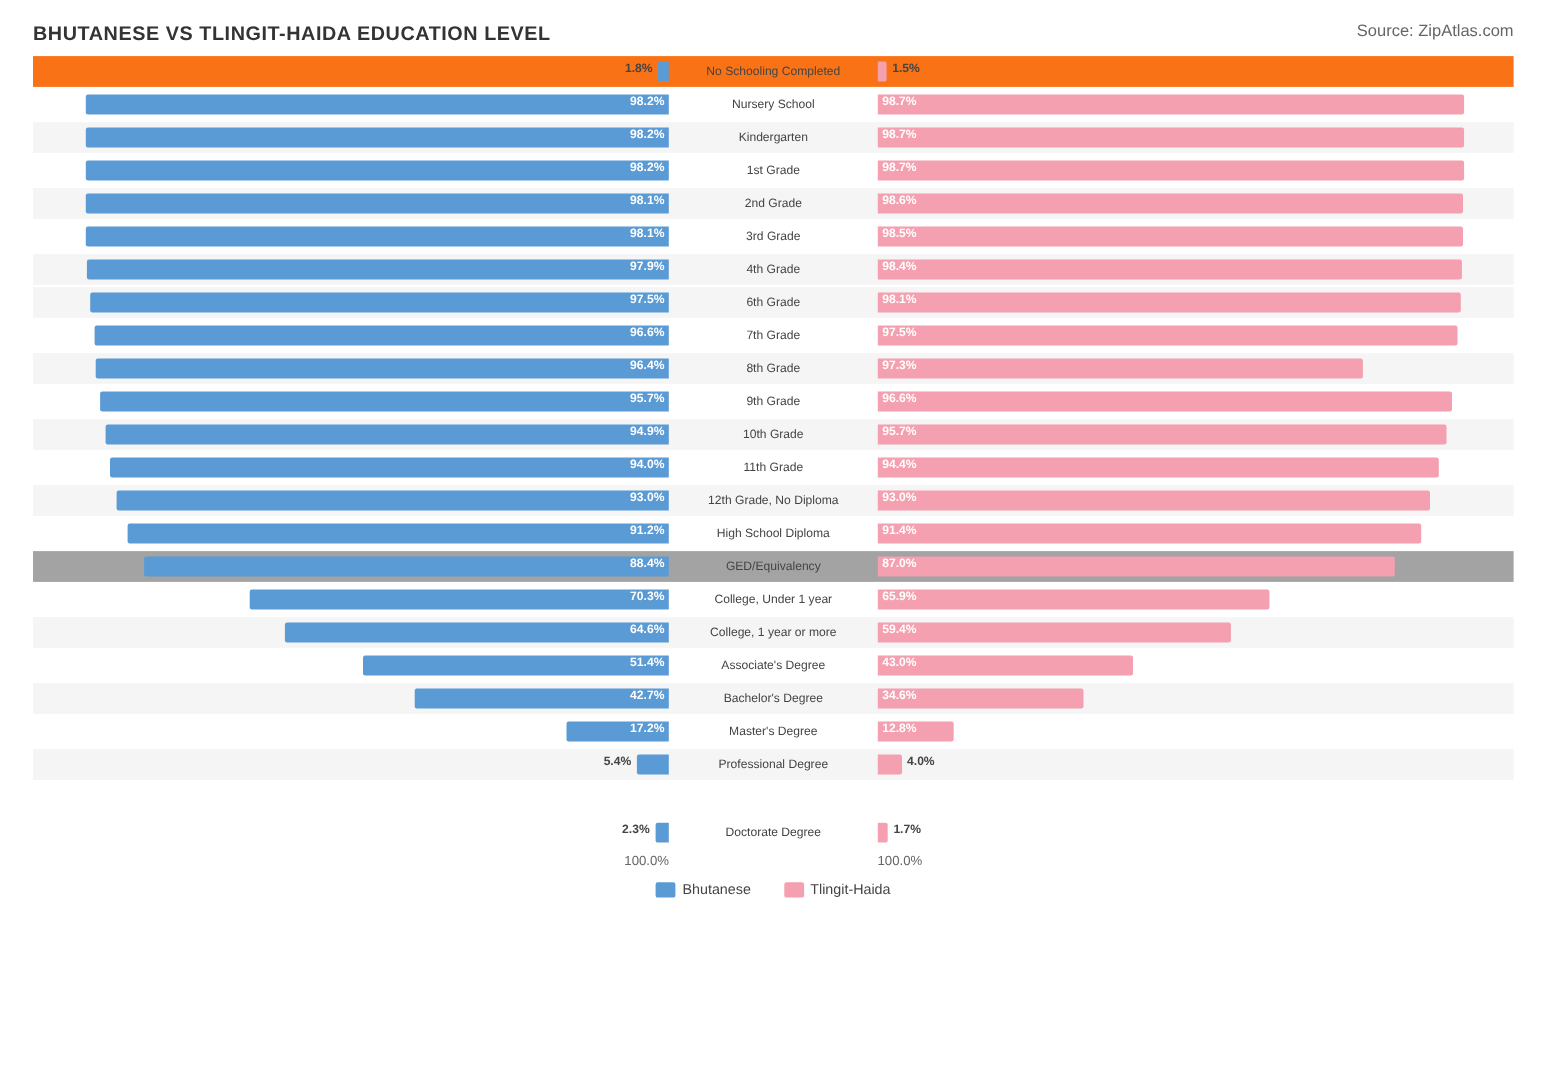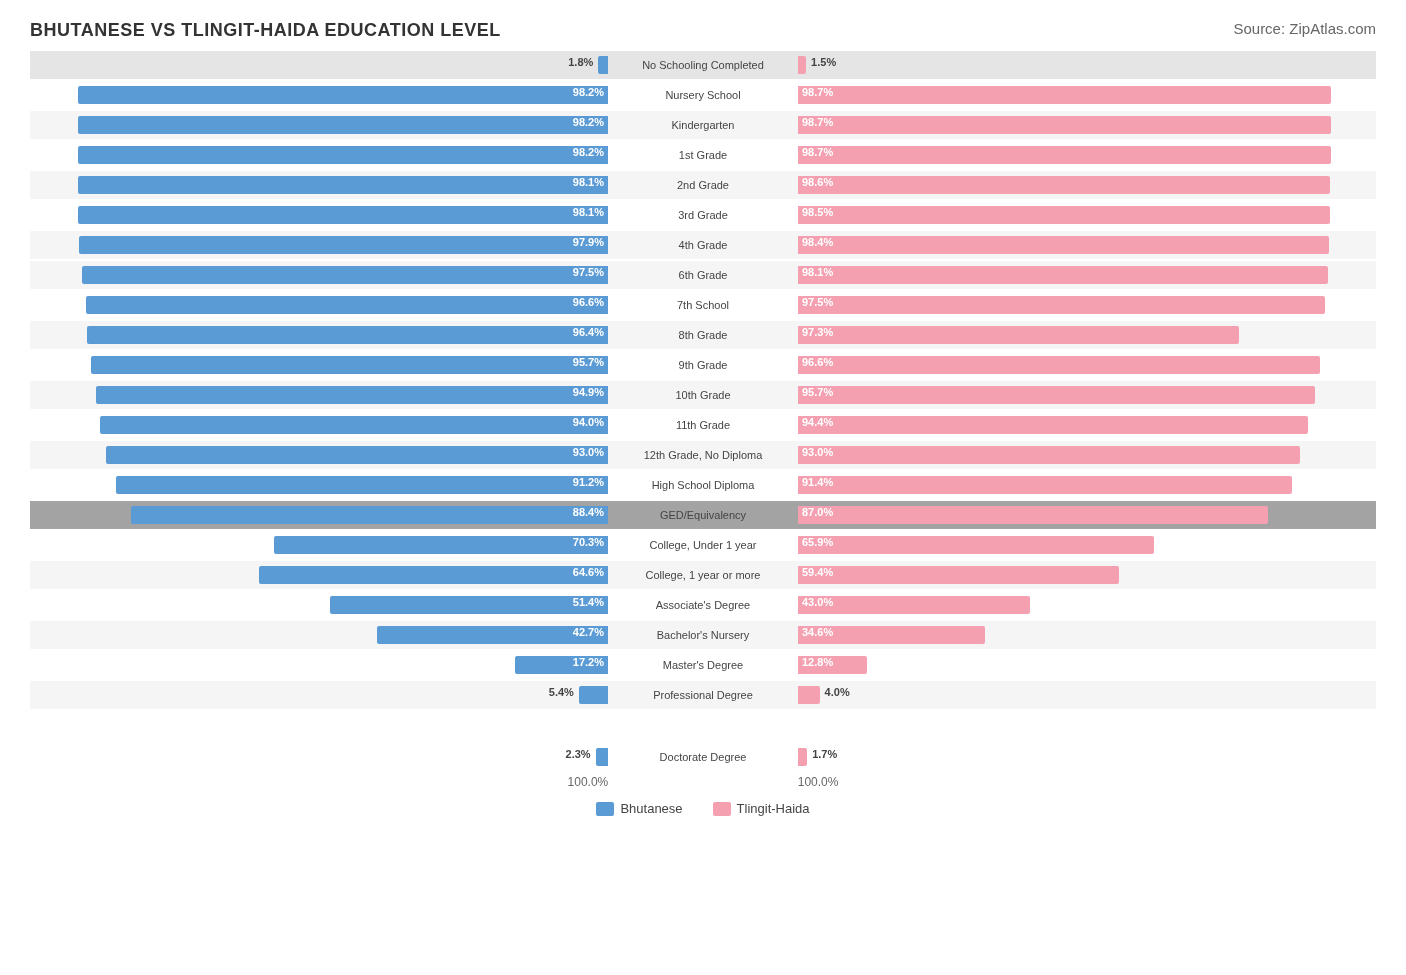--- a/index.html
+++ b/index.html
@@ -155,21 +155,21 @@
     }
   </style>
 </head>
 <body>
 
 <div class="chart-container">
   <h1 class="chart-title">BHUTANESE VS TLINGIT-HAIDA EDUCATION LEVEL</h1>
   <div class="source-text">Source: ZipAtlas.com</div>
 
   <div class="chart-area" id="chart-area">
-  <div class="bar-row" style="background: #e5e5e5;">
+  <div class="bar-row" style="background: #f97316;">
         <div class="left-section">
           <div class="bar-left" style="width: 9.72px; right: 0px;">
             <span class="value-left-outside" style="color: rgb(68, 68, 68); right: 14.72px;">1.8%</span>
           </div>
         </div>
         <div class="label-center">No Schooling Completed</div>
         <div class="right-section">
           <div class="bar-right" style="width: 8.1px;">
             <span class="value-right-outside" style="color: rgb(68, 68, 68); left: 13.1px;">1.5%</span>
           </div>
@@ -265,21 +265,21 @@
             <span class="value-right" style="color: rgb(255, 255, 255);">98.1%</span>
           </div>
         </div>
       </div>
       <div class="bar-row" style="background: rgb(255, 255, 255);">
         <div class="left-section">
           <div class="bar-left" style="width: 521.64px; right: 0px;">
             <span class="value-left" style="color: rgb(255, 255, 255);">96.6%</span>
           </div>
         </div>
-        <div class="label-center">7th School</div>
+        <div class="label-center">7th Grade</div>
         <div class="right-section">
           <div class="bar-right" style="width: 526.5px;">
             <span class="value-right" style="color: rgb(255, 255, 255);">97.5%</span>
           </div>
         </div>
       </div>
       <div class="bar-row" style="background: rgb(245, 245, 245);">
         <div class="left-section">
           <div class="bar-left" style="width: 520.56px; right: 0px;">
             <span class="value-left" style="color: rgb(255, 255, 255);">96.4%</span>
@@ -365,21 +365,21 @@
         </div>
         <div class="label-center">GED/Equivalency</div>
         <div class="right-section">
           <div class="bar-right" style="width: 469.8px;">
             <span class="value-right" style="color: rgb(255, 255, 255);">87.0%</span>
           </div>
         </div>
       </div>
       <div class="bar-row" style="background: rgb(255, 255, 255);">
         <div class="left-section">
-          <div class="bar-left" style="width: 334px; right: 0px;">
+          <div class="bar-left" style="width: 381px; right: 0px;">
             <span class="value-left" style="color: rgb(255, 255, 255);">70.3%</span>
           </div>
         </div>
         <div class="label-center">College, Under 1 year</div>
         <div class="right-section">
           <div class="bar-right" style="width: 355.86px;">
             <span class="value-right" style="color: rgb(255, 255, 255);">65.9%</span>
           </div>
         </div>
       </div>
@@ -408,21 +408,21 @@
             <span class="value-right" style="color: rgb(255, 255, 255);">43.0%</span>
           </div>
         </div>
       </div>
       <div class="bar-row" style="background: rgb(245, 245, 245);">
         <div class="left-section">
           <div class="bar-left" style="width: 230.58px; right: 0px;">
             <span class="value-left" style="color: rgb(255, 255, 255);">42.7%</span>
           </div>
         </div>
-        <div class="label-center">Bachelor's Nursery</div>
+        <div class="label-center">Bachelor's Degree</div>
         <div class="right-section">
           <div class="bar-right" style="width: 186.84px; text-align: center;">
             <span class="value-right" style="color: rgb(255, 255, 255);">34.6%</span>
           </div>
         </div>
       </div>
       <div class="bar-row" style="background: rgb(255, 255, 255);">
         <div class="left-section">
           <div class="bar-left" style="width: 92.88px; right: 0px;">
             <span class="value-left" style="color: rgb(255, 255, 255);">17.2%</span>

